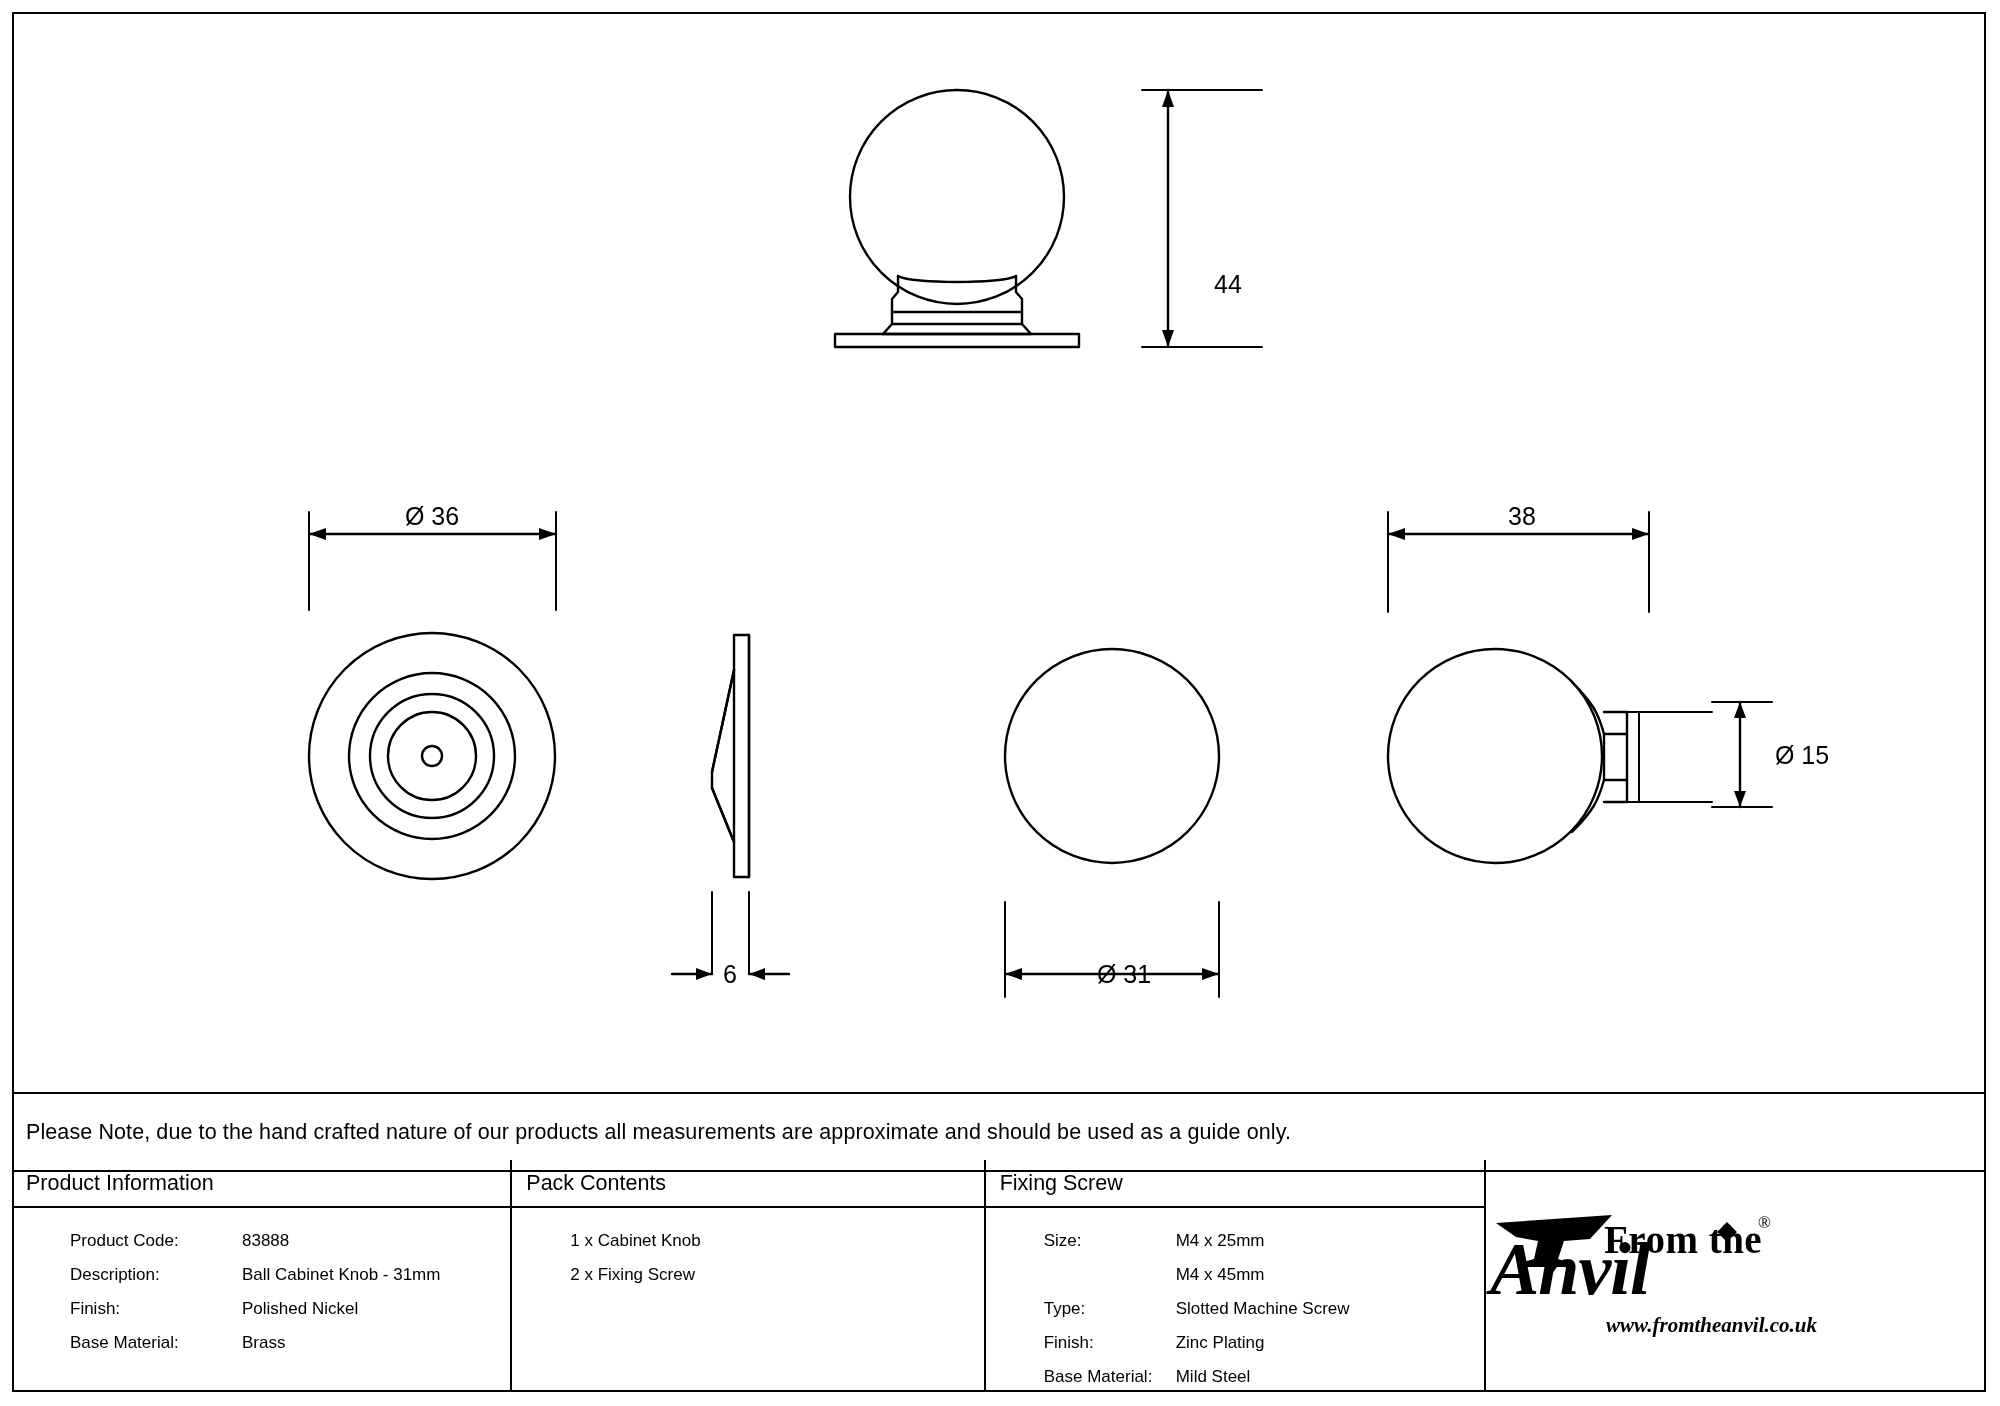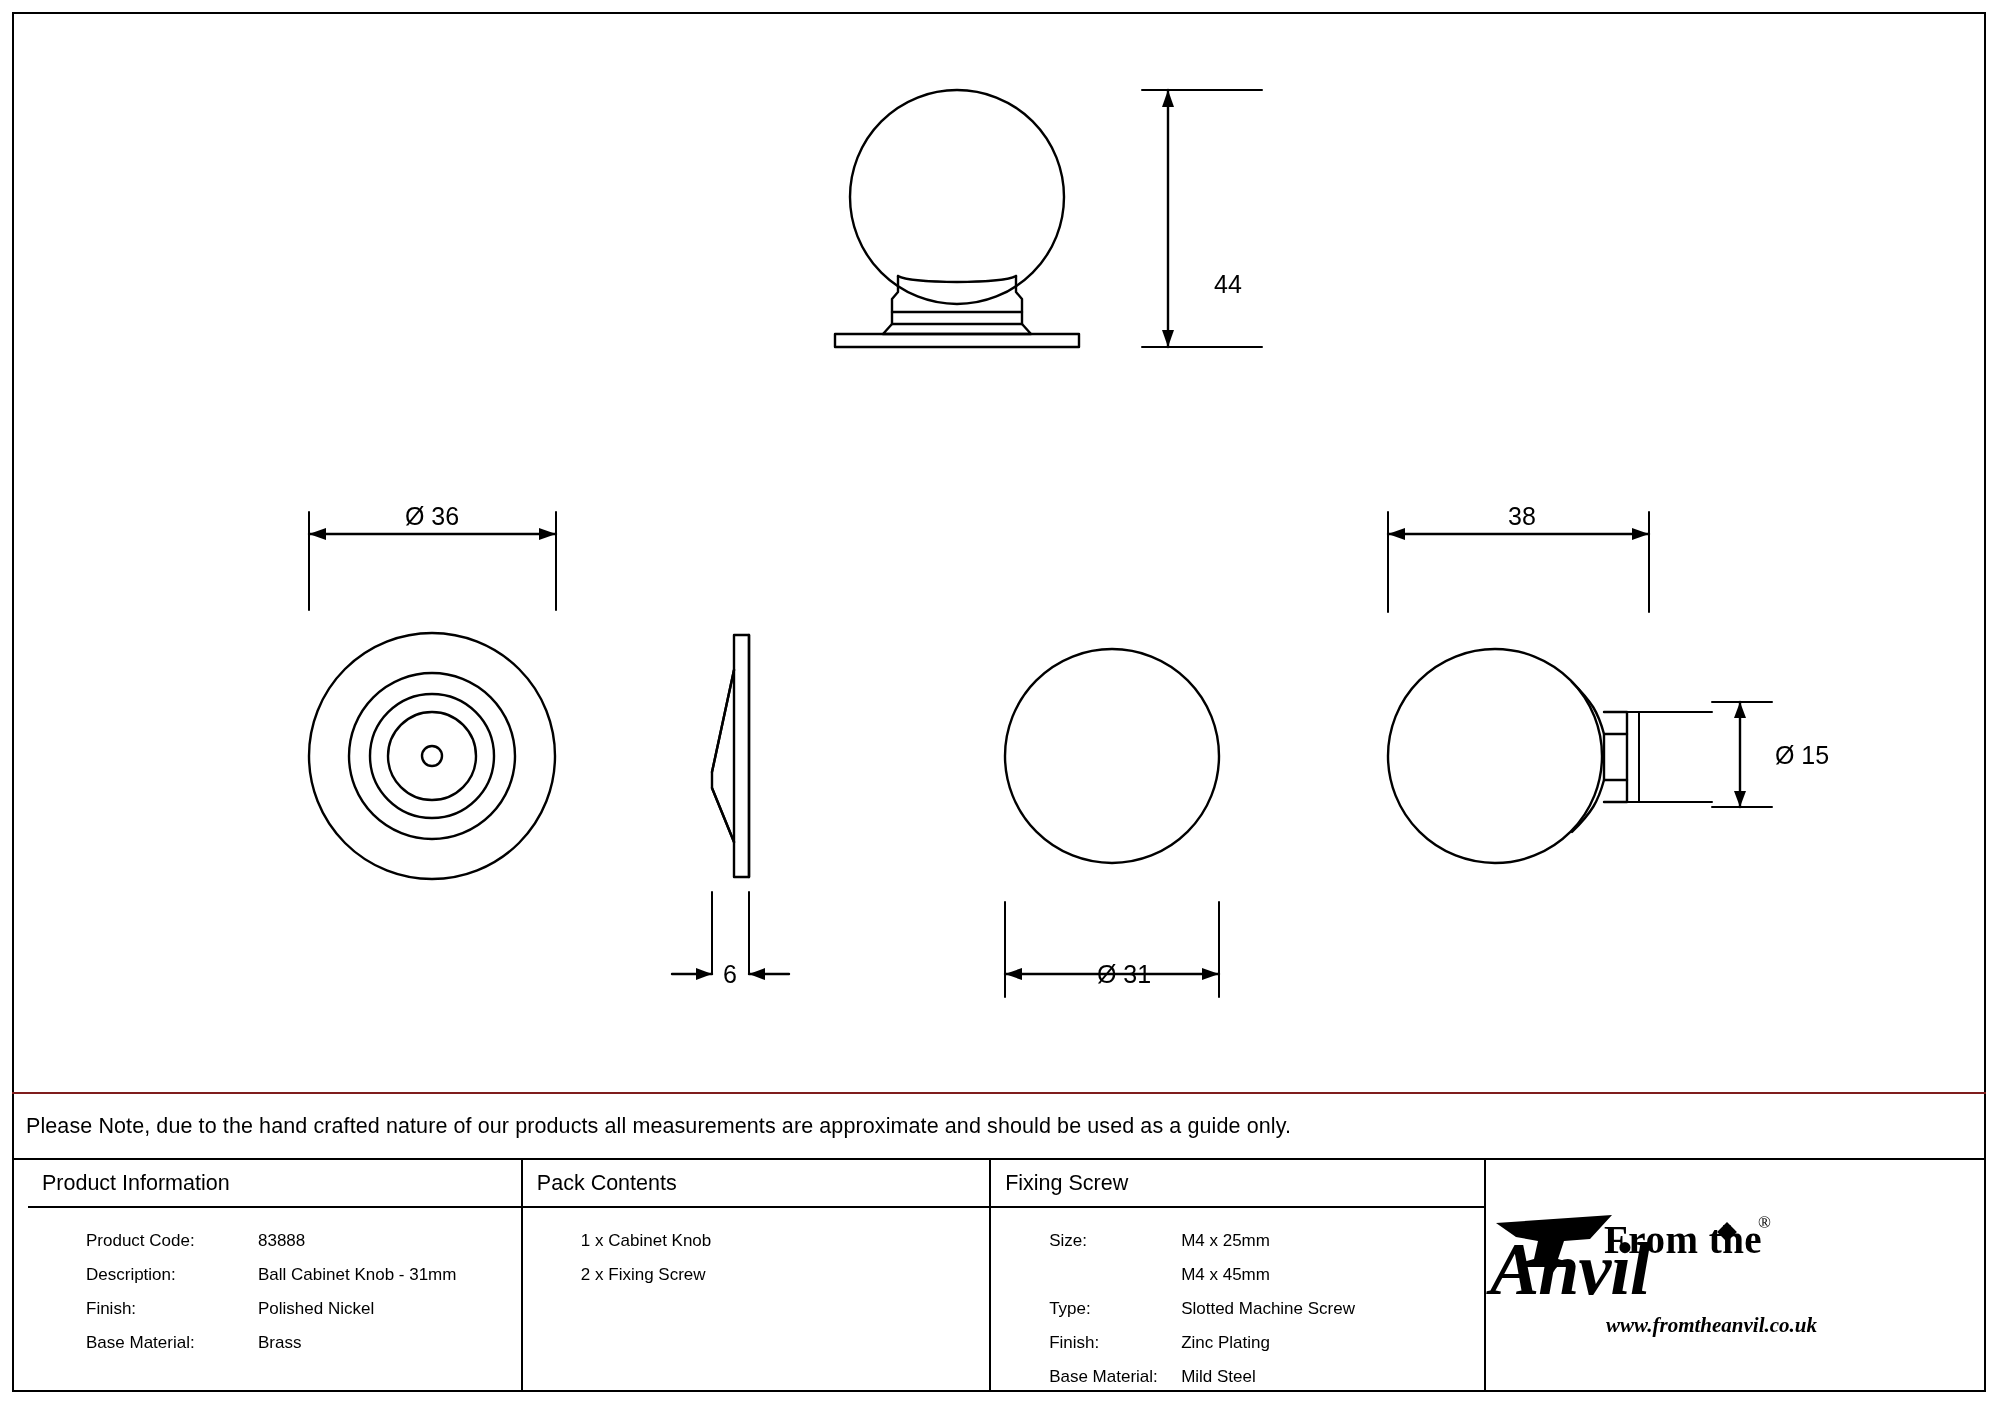--- a/index.html
+++ b/index.html
@@ -36,43 +36,42 @@
     height: 1080px;
   }
   svg.dwg { display:block; }
 
   
   .note-bar {
     position: absolute;
     left: 12px;
     top: 1092px;
     width: 1974px;
-    height: 68px;
-    border-top: 2px solid #7f1d1d;
+    height: 80px;
+    border-top: 2px solid #000000;
     border-bottom: 2px solid #000;
     box-sizing: border-box;
     display: flex;
     align-items: center;
   }
   .note-text {
     padding-left: 14px;
     font-size: 21.5px;
     letter-spacing: 0.1px;
   }
 
   
   .info {
     position: absolute;
     left: 12px;
     top: 1160px;
     width: 1774px;
     height: 232px;
     display: flex;
     box-sizing: border-box;
-    padding-left: 16px;
   }
   .col {
     box-sizing: border-box;
     position: relative;
     border-right: 2px solid #000;
     height: 100%;
   }
   .col:last-child { border-right: none; }
   .col-a { width: 558px; }
   .col-b { width: 528px; }

